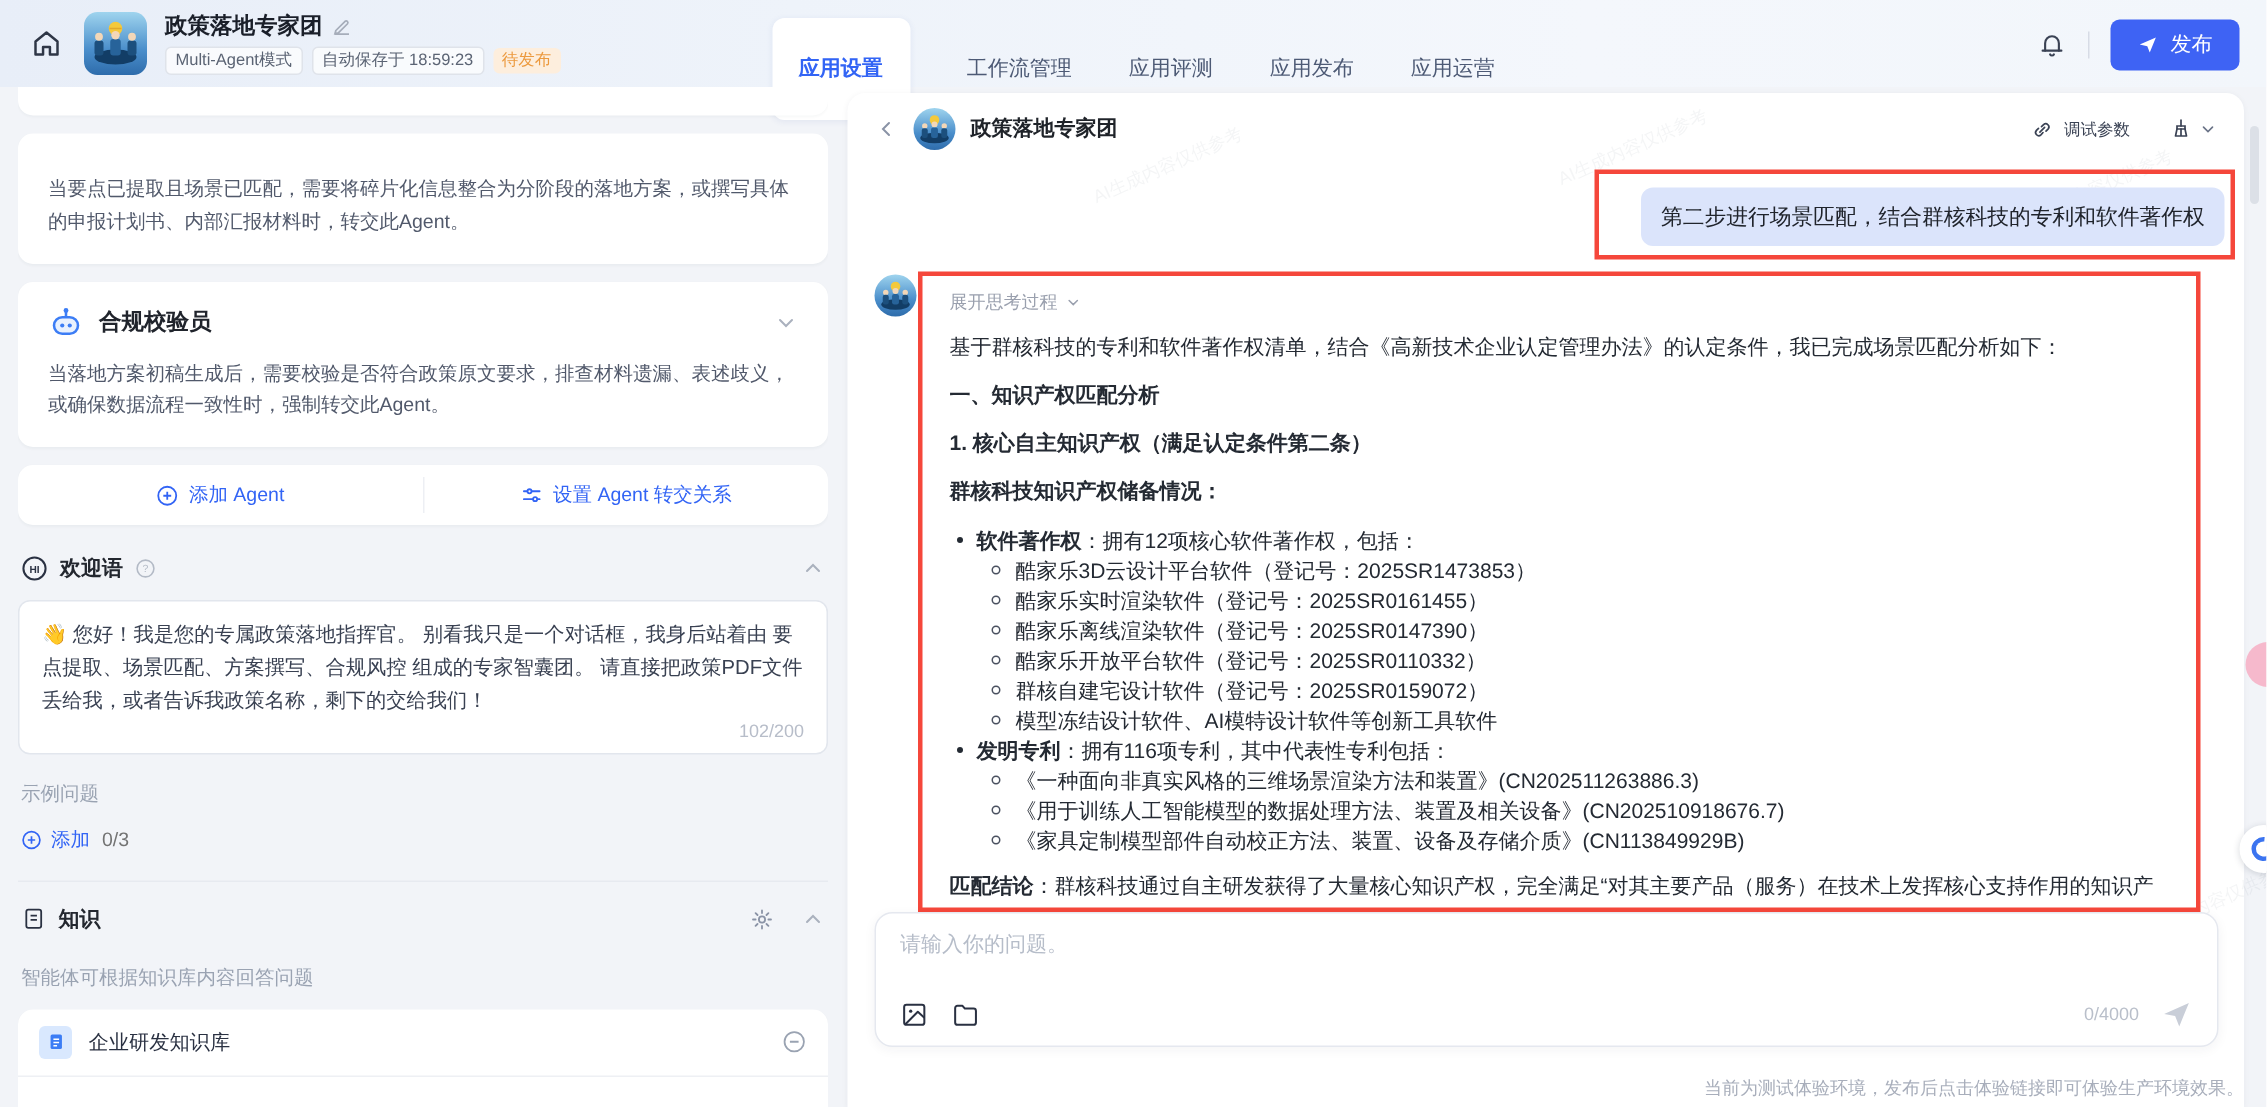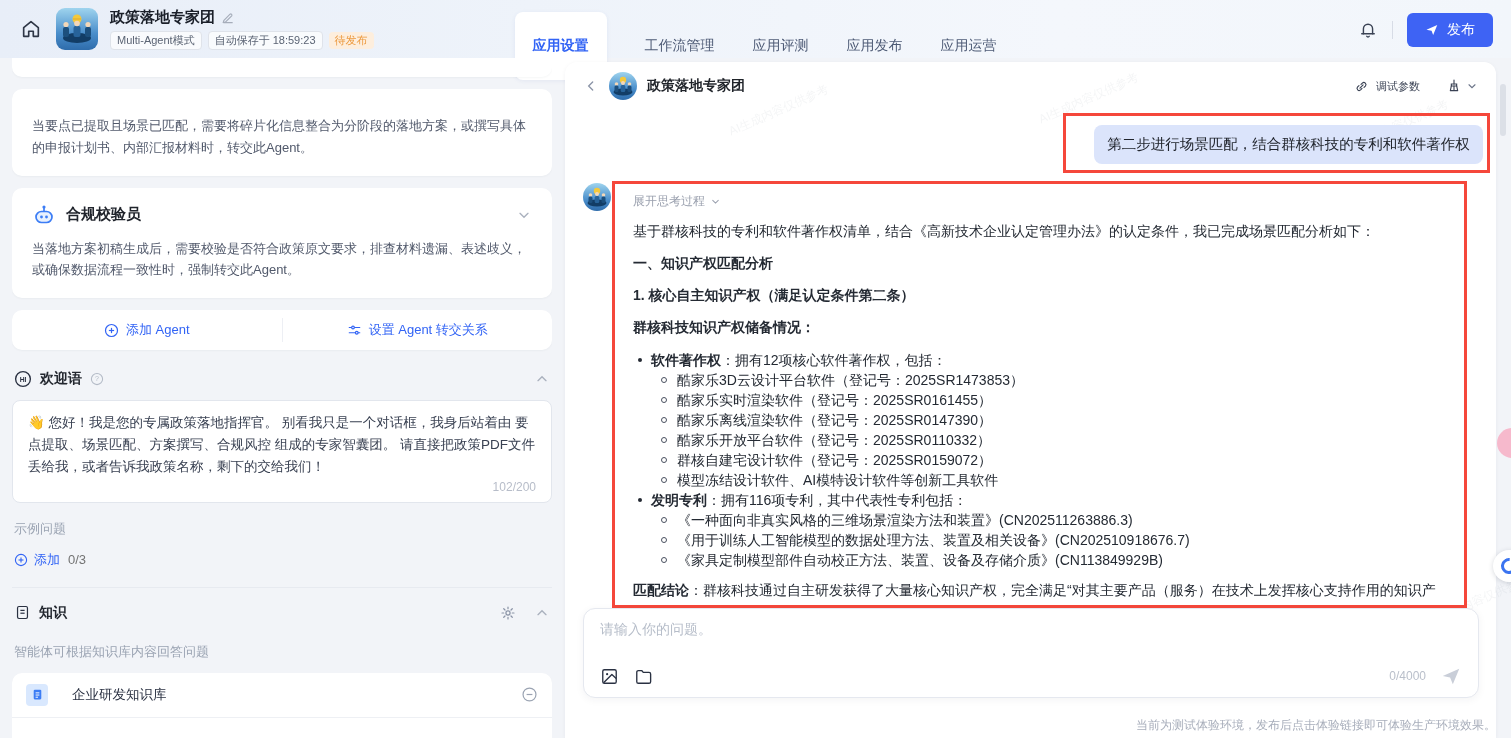--- a/index.html
+++ b/index.html
@@ -45,21 +45,21 @@
   .sec-spacer { flex:1; }
   .welcome-box { margin-top:12px; background:#fff; border:1px solid #e2e6ed; border-radius:8px; padding:11px 15px 8px; cursor:text; }
   .welcome-text { font-size:13.5px; line-height:1.62; color:#394152; }
   .char-counter { display:block; text-align:right; font-size:12px; color:#b7bdc9; margin-top:2px; }
   .muted-label { margin-top:17px; font-size:13px; color:#9aa3b2; padding:0 2px; }
   .add-row { margin-top:13px; display:flex; align-items:center; gap:8px; padding:0 2px; }
   .link-blue { display:flex; align-items:center; gap:6px; font-size:13px; color:#3264f5; cursor:pointer; }
   .count-gray { font-size:13px; color:#737373; }
   .h-divider { margin-top:18px; height:1px; background:#e7eaf0; }
   .kb-card { margin-top:12px; }
-  .kb-row { display:flex; align-items:center; gap:24px; height:44px; padding:0 14px; cursor:pointer; }
+  .kb-row { display:flex; align-items:center; gap:11px; height:44px; padding:0 14px; cursor:pointer; }
   .kb-row + .kb-row { border-top:1px solid #eef0f4; }
   .kb-icon { width:22px; height:22px; border-radius:4px; background:#d9e8fe; display:flex; align-items:center; justify-content:center; }
   .kb-name { flex:1; font-size:13.5px; color:#2a3142; }
 
   
   .chat-panel { position:absolute; left:565px; top:62px; width:931px; bottom:0;
     background:#ffffff; border-radius:12px 12px 0 0; box-shadow:0 1px 4px rgba(30,40,60,.05); }
   .chat-header { position:absolute; top:0; left:0; right:0; height:48px; display:flex; align-items:center; padding:0 18px; gap:10px; }
   .chat-title { font-size:14px; font-weight:bold; color:#1f2329; }
   .chat-avatar { width:28px; height:28px; border-radius:50%; overflow:hidden; position:relative; flex:0 0 auto;

